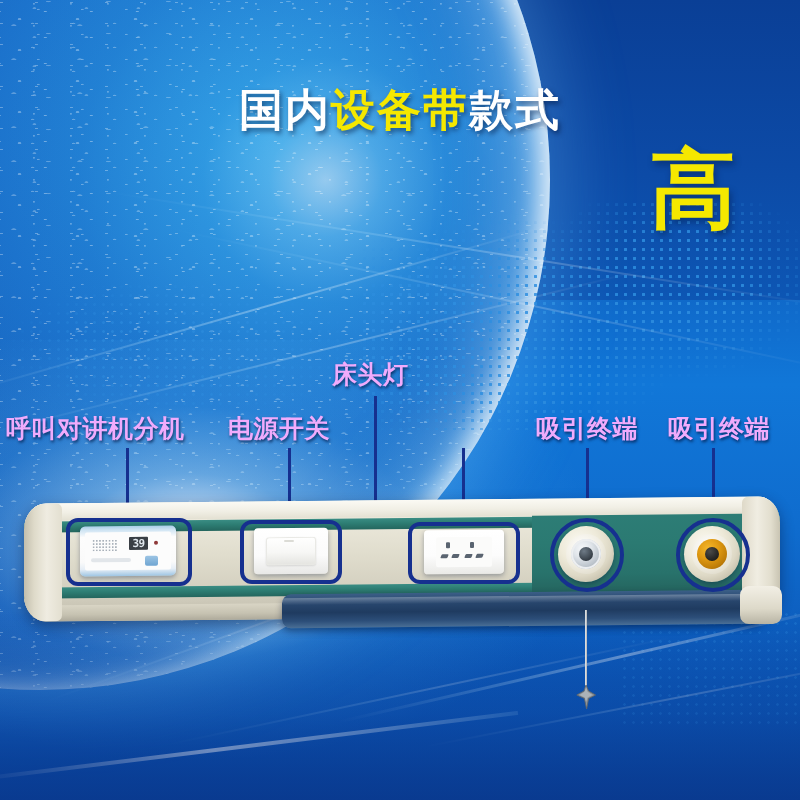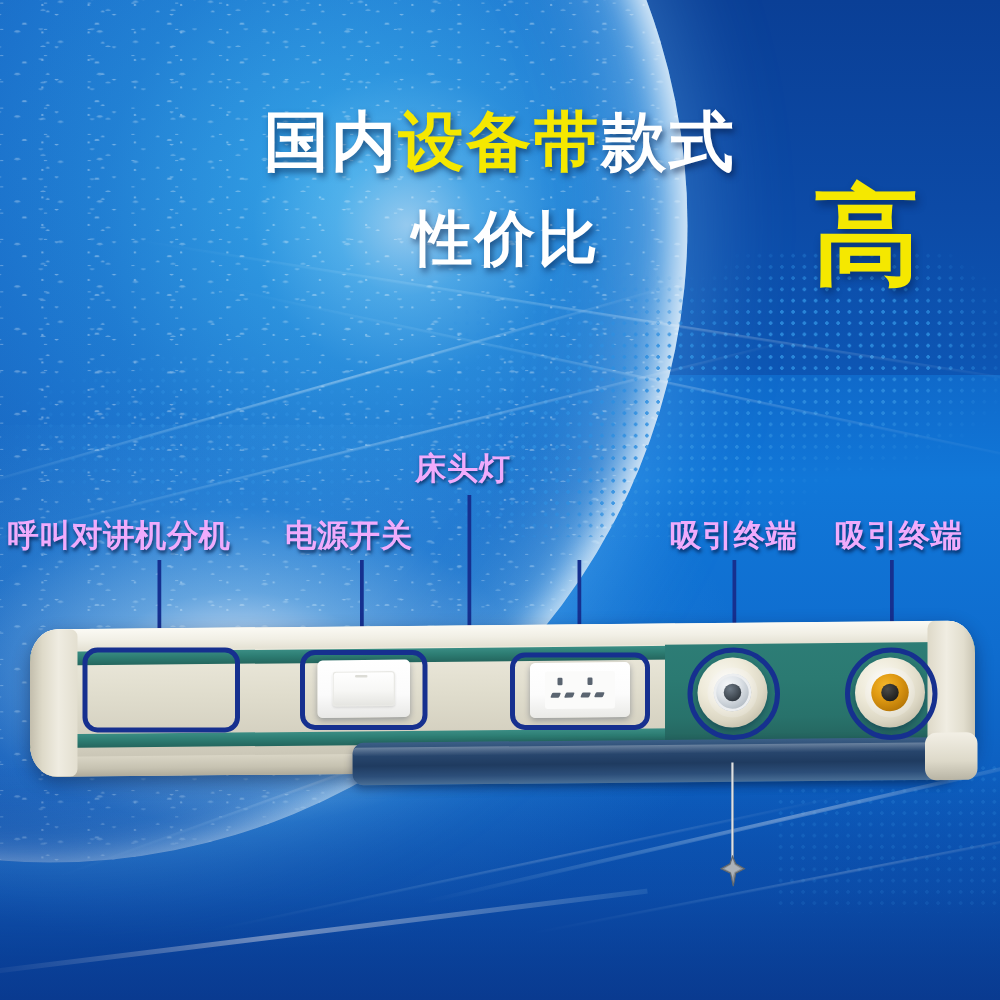--- a/index.html
+++ b/index.html
@@ -95,21 +95,21 @@
   }
   .bottom-fade{
     position:absolute;left:0;bottom:0;width:800px;height:190px;
     background:linear-gradient(180deg, rgba(10,70,165,0) 0%, rgba(10,62,150,.35) 55%, rgba(9,52,135,.70) 100%);
   }
 
   
   .headline{position:absolute;left:0;top:0;width:800px;height:250px;}
   .hl-line1{
     position:absolute;left:0;top:88px;width:800px;text-align:center;
-    font-size:52px;font-weight:bold;letter-spacing:2px;line-height:1;
+    font-size:44px;font-weight:bold;letter-spacing:2px;line-height:1;
     text-shadow:2px 3px 5px rgba(0,20,60,.55);
   }
   .hl-line1 .w{color:#ffffff;}
   .hl-line1 .y{color:#f5e800;}
   .hl-line2{
     position:absolute;left:330px;top:168px;
     font-size:48px;font-weight:bold;color:#ffffff;letter-spacing:2px;line-height:1;
     text-shadow:2px 3px 5px rgba(0,20,60,.55);
   }
   .hl-big{
@@ -294,21 +294,20 @@
     <div class="streak s5"></div>
       <div class="streak s6"></div>
     <div class="streak s7"></div>
       <div class="streak s8"></div>
     <div class="streak s9"></div>
   </div>
   <div class="bottom-fade"></div>
 
   <div class="headline">
     <div class="hl-line1"><span class="w">国内</span><span class="y">设备带</span><span class="w">款式</span></div>
-    <div class="hl-line2">性价比</div>
     <div class="hl-big">高</div>
   </div>
 
   <div class="label" style="left:6px;top:412px;">呼叫对讲机分机</div>
   <div class="label" style="left:228px;top:412px;text-align:center;">电源开关</div>
   <div class="label" style="left:332px;top:358px;">床头灯</div>
   <div class="label" style="left:536px;top:412px;">吸引终端</div>
   <div class="label" style="left:668px;top:412px;">吸引终端</div>
 
   <div class="leader" style="left:126px;top:448px;height:78px;"></div>
@@ -329,20 +328,29 @@
       <div class="cap-left"></div>
       <div class="cap-right"></div>
     </div>
   </div>
 
   <div class="rail">
       <div class="rail-hi"></div>
     </div>
   <div class="rail-cap"></div>
 
+  <div class="dev intercom">
+    <div class="ic-face">
+      <div class="ic-grille"></div>
+      <div class="ic-slot"></div>
+      <div class="ic-disp">39</div>
+      <div class="ic-led"></div>
+      <div class="ic-btn"></div>
+    </div>
+  </div>
 
   <div class="dev switch">
     <div class="sw-rock"></div>
     <div class="sw-mark"></div>
   </div>
 
   <div class="dev socket">
     <div class="sk-in">
       <div class="sk-hole" style="left:10px;top:5px;"></div>
       <div class="sk-hole" style="left:34px;top:5px;"></div>

